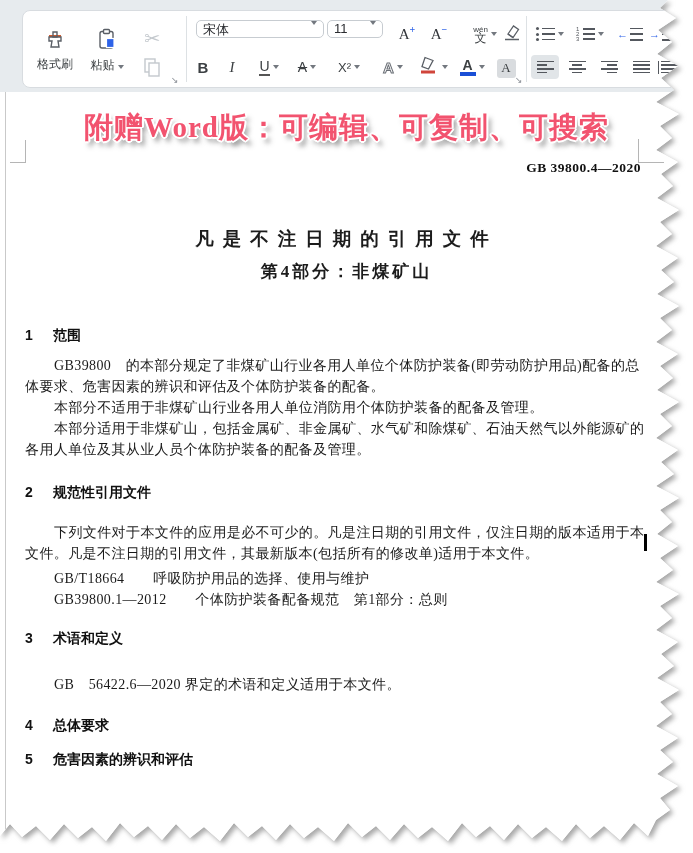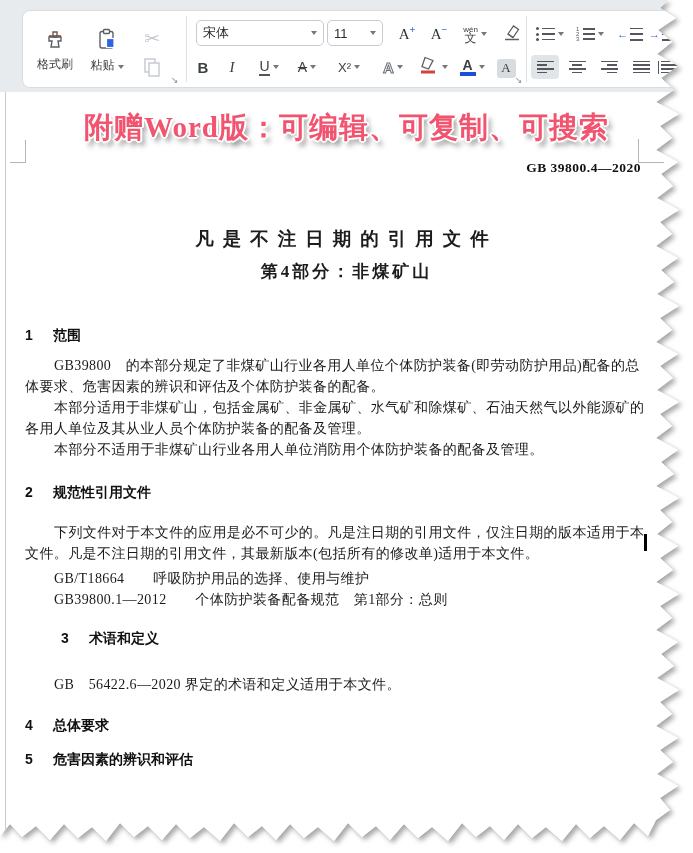--- a/index.html
+++ b/index.html
@@ -24,22 +24,22 @@
   
   .toolbar{position:absolute;left:0;top:0;width:693px;height:92px;background:#e7ebee;}
   .tb-panel{position:absolute;left:22px;top:10px;width:671px;height:78px;background:#fff;
     border:1px solid #d8dce0;border-radius:8px;box-sizing:border-box;}
   .divider{position:absolute;top:5px;width:1px;height:66px;background:#dde1e4;}
   .tbtn{position:absolute;display:flex;align-items:center;justify-content:center;color:#3c4043;cursor:default;}
   .tlabel{font-size:12px;color:#3c4043;white-space:nowrap;}
   .chev{display:inline-block;width:0;height:0;border-left:3.5px solid transparent;
     border-right:3.5px solid transparent;border-top:4px solid #73787f;margin-left:3px;}
   .launcher{position:absolute;font-size:9px;color:#8a8f96;}
-  .combo{position:absolute;height:26px;border:1px solid #c7ccd1;border-radius:5px;background:#fff;
-    display:flex;align-items:center;box-sizing:border-box;font-size:13px;color:#2a2c30;padding:0 6px;}
+  .combo{position:absolute;height:18px;border:1px solid #c7ccd1;border-radius:5px;background:#fff;
+    display:flex;align-items:flex-start;box-sizing:border-box;font-size:13px;color:#2a2c30;padding:0 6px;}
   .combo .fill{flex:1}
   .fbtn{font-size:15px;color:#33363b;font-family:"Liberation Serif","DejaVu Serif",serif;}
   .sup{font-size:10px;font-weight:bold;position:relative;top:-5px;}
   .blue{color:#2e63e8}
   .disabled{color:#c3c8cd}
   .ubar{border-bottom:2px solid #555;padding-bottom:0px;}
   .colorA{font-weight:bold;font-size:14px;line-height:12px;text-align:center;}
   .cbar{width:16px;height:4px;margin-top:1px;}
   .shadeA{width:19px;height:19px;background:#d9dcdf;border-radius:3px;display:flex;align-items:center;
     justify-content:center;font-size:13px;color:#3c4043;font-family:"Liberation Serif","DejaVu Serif",serif;}
@@ -138,21 +138,21 @@
             <span class="chev"></span>
       </div>
       <div class="tbtn fbtn" style="left:370px;top:12px;width:28px;height:22px;">
         <span>A</span>
         <span class="sup blue">+</span>
       </div>
       <div class="tbtn fbtn" style="left:402px;top:12px;width:28px;height:22px;">
         <span>A</span>
         <span class="sup blue">−</span>
       </div>
-      <div class="tbtn" style="left:434px;top:10px;width:36px;height:26px;">
+      <div class="tbtn" style="left:444px;top:10px;width:36px;height:26px;">
         <span class="pinyin">
           <span class="py">wén</span>
           <span class="han">文</span>
         </span>
         <span class="chev"></span>
       </div>
       <div class="tbtn" style="left:476px;top:10px;width:26px;height:26px;">
         <span>
           <svg width="22" height="22" viewBox="0 0 22 22">
             <path d="M7 13 l5.5 -8 l5 3.5 l-5.5 8 z" fill="#fff" stroke="#5a5f66" stroke-width="1.3"></path>
@@ -322,32 +322,32 @@
       <div class="banner">附赠Word版：可编辑、可复制、可搜索</div>
       <div class="docnum">GB 39800.4—2020</div>
       <div class="title1">凡是不注日期的引用文件</div>
       <div class="title2">第4部分：非煤矿山</div>
 
       <div class="sec-h" style="margin-top:44px;">
         <span class="sec-num">1</span>
         <span>范围</span>
       </div>
       <p class="body-p" style="margin-top:10px;">GB39800　的本部分规定了非煤矿山行业各用人单位个体防护装备(即劳动防护用品)配备的总体要求、危害因素的辨识和评估及个体防护装备的配备。</p>
+      <p class="body-p">本部分不适用于非煤矿山行业各用人单位消防用个体防护装备的配备及管理。</p>
       <p class="body-p">本部分适用于非煤矿山，包括金属矿、非金属矿、水气矿和除煤矿、石油天然气以外能源矿的各用人单位及其从业人员个体防护装备的配备及管理。</p>
-      <p class="body-p">本部分不适用于非煤矿山行业各用人单位消防用个体防护装备的配备及管理。</p>
 
       <div class="sec-h" style="margin-top:24px;">
         <span class="sec-num">2</span>
         <span>规范性引用文件</span>
       </div>
       <p class="body-p" style="margin-top:20px;">下列文件对于本文件的应用是必不可少的。凡是注日期的引用文件，仅注日期的版本适用于本文件。凡是不注日期的引用文件，其最新版本(包括所有的修改单)适用于本文件。</p>
       <p class="body-p" style="margin-top:4px;">GB/T18664　　呼吸防护用品的选择、使用与维护</p>
       <p class="body-p">GB39800.1—2012　　个体防护装备配备规范　第1部分：总则</p>
 
-      <div class="sec-h" style="margin-top:20px;margin-left:36px;">
+      <div class="sec-h" style="margin-top:20px;">
         <span class="sec-num">3</span>
         <span>术语和定义</span>
       </div>
       <p class="body-p" style="margin-top:26px;">GB　56422.6—2020 界定的术语和定义适用于本文件。</p>
 
       <div class="sec-h" style="margin-top:22px;">
         <span class="sec-num">4</span>
         <span>总体要求</span>
       </div>
 

